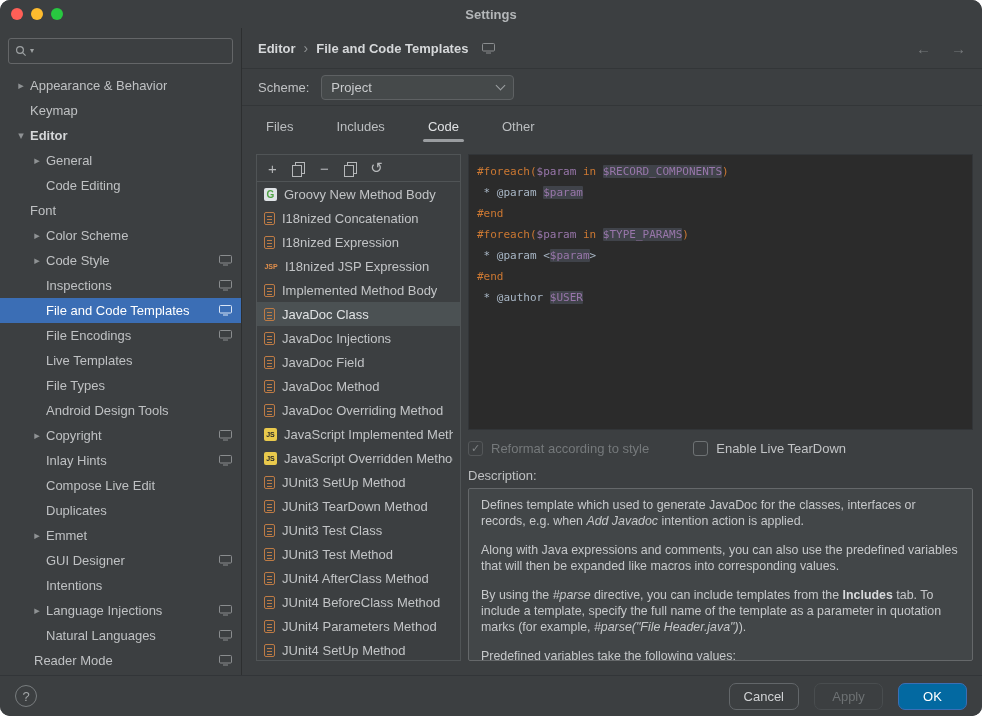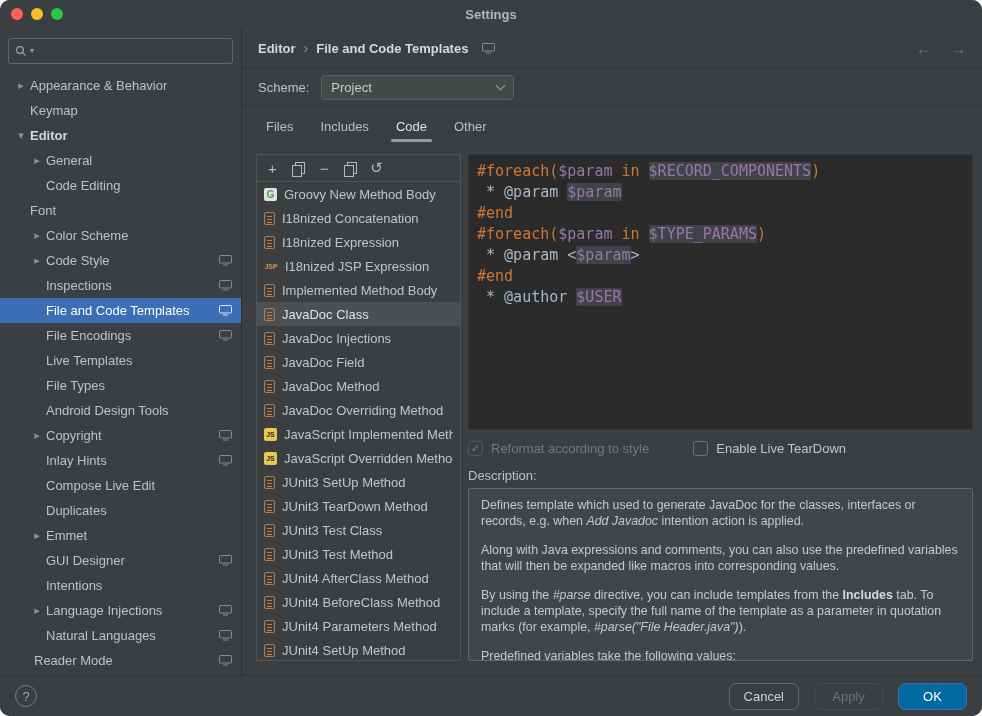--- a/index.html
+++ b/index.html
@@ -46,21 +46,21 @@
   .nav { margin-left:auto; display:flex; gap:20px; color:#76797b; font-size:15px; }
 
   .scheme-row { height:37px; flex:none; display:flex; align-items:center; gap:12px; padding:0 16px; border-bottom:1px solid #333638; }
   .scheme-label { color:#c0c2c4; }
   .select { width:193px; height:25px; background:#45494a; border:1px solid #5e6163; border-radius:4px;
             display:flex; align-items:center; padding:0 9px; }
   .select .val { flex:1; color:#c9cbcd; }
   .sel-chev { width:7px; height:7px; border-right:1.6px solid #9da1a3; border-bottom:1.6px solid #9da1a3;
               transform:rotate(45deg); margin-top:-4px; flex:none; }
 
-  .tabs { height:40px; flex:none; display:flex; align-items:stretch; gap:27px; padding:0 24px; }
+  .tabs { height:40px; flex:none; display:flex; align-items:stretch; gap:43px; padding:0 24px; }
   .tab { display:flex; align-items:center; position:relative; color:#bbbec0; }
   .tab.selected { color:#e0e2e4; }
   .tab.selected::after { content:""; position:absolute; left:-5px; right:-5px; bottom:4px; height:3px;
                          background:#9a9da0; border-radius:1.5px; }
 
   .content { flex:1; min-height:0; display:flex; gap:7px; padding:8px 9px 14px 14px; }
 
   
   .list-panel { width:205px; flex:none; border:1px solid #505456; display:flex; flex-direction:column; background:#3c3f41; }
   .list-toolbar { height:27px; flex:none; border-bottom:1px solid #505456; display:flex; align-items:center;
@@ -76,21 +76,21 @@
   .ic-js { width:13px; height:13px; background:#e9c94c; color:#26282a; font-weight:bold; font-size:7px; border-radius:2px; }
   .ic-jsp { color:#e08f4c; font-weight:bold; font-size:7px; }
   .ic-template { width:11px; height:13px; border:1px solid #bd7b45; border-radius:2px; position:relative; }
   .ic-template::before { content:""; position:absolute; left:2px; right:2px; top:3px; height:1px; background:#bd7b45;
                          box-shadow:0 3px 0 #bd7b45, 0 6px 0 #bd7b45; }
   .list-lab { overflow:hidden; }
 
   
   .right-col { flex:1; min-width:0; display:flex; flex-direction:column; }
   .editor { height:276px; flex:none; background:#2b2b2b; border:1px solid #323538; padding:6px 8px;
-            font-family:"DejaVu Sans Mono",monospace; font-size:15px; line-height:21px; overflow:hidden; }
+            font-family:"DejaVu Sans Mono",monospace; font-size:11px; line-height:21px; overflow:hidden; }
   .code-line { white-space:pre; }
   .seg-kw { color:#cc7832; }
   .seg-txt { color:#a9b7c6; }
   .seg-var { color:#9876aa; }
   .seg-varhl { color:#9876aa; background:#40434a; border-radius:1px; }
 
   .options { flex:none; height:22px; margin-top:7px; display:flex; align-items:center; gap:44px; }
   .cb { display:flex; align-items:center; gap:8px; }
   .cb-box { width:15px; height:15px; border:1px solid #6e7274; border-radius:3px; display:flex; align-items:center;
             justify-content:center; font-size:11px; color:#a2a5a7; background:transparent; line-height:1; }

